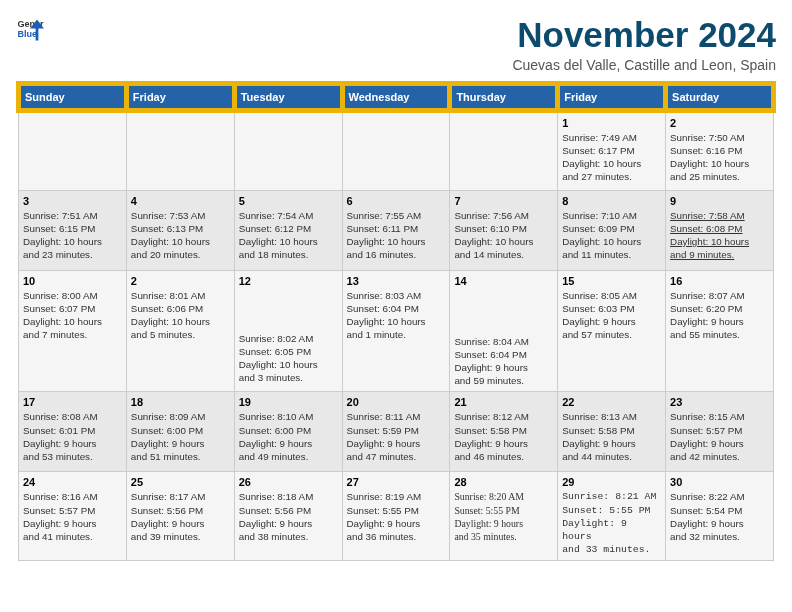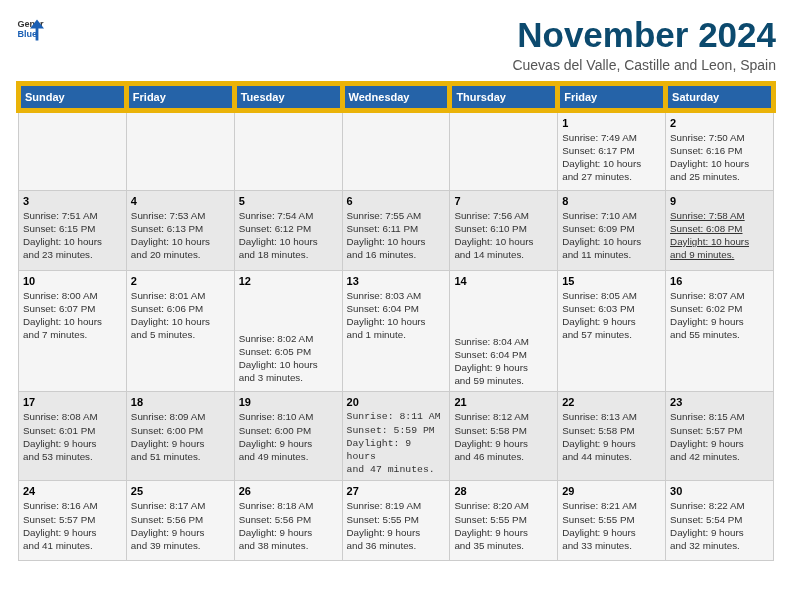--- a/index.html
+++ b/index.html
@@ -222,21 +222,21 @@
         <td>
           <span class="day-num">15</span>
           <div class="day-info" style="white-space: pre-line;">Sunrise: 8:05 AM
 Sunset: 6:03 PM
 Daylight: 9 hours
 and 57 minutes.</div>
         </td>
         <td>
           <span class="day-num">16</span>
           <div class="day-info" style="white-space: pre-line;">Sunrise: 8:07 AM
-Sunset: 6:02 PM
+Sunset: 6:20 PM
 Daylight: 9 hours
 and 55 minutes.</div>
         </td>
       </tr>
       <tr>
         <td>
           <span class="day-num">17</span>
           <div class="day-info" style="white-space: pre-line;">Sunrise: 8:08 AM
 Sunset: 6:01 PM
 Daylight: 9 hours
@@ -251,21 +251,21 @@
         </td>
         <td>
           <span class="day-num">19</span>
           <div class="day-info" style="white-space: pre-line;">Sunrise: 8:10 AM
 Sunset: 6:00 PM
 Daylight: 9 hours
 and 49 minutes.</div>
         </td>
         <td>
           <span class="day-num">20</span>
-          <div class="day-info" style="white-space: pre-line; font-family: Liberation Mono, monospace;">Sunrise: 8:11 AM
+          <div class="day-info" style="white-space: pre-line;">Sunrise: 8:11 AM
 Sunset: 5:59 PM
 Daylight: 9 hours
 and 47 minutes.</div>
         </td>
         <td>
           <span class="day-num">21</span>
           <div class="day-info" style="white-space: pre-line;">Sunrise: 8:12 AM
 Sunset: 5:58 PM
 Daylight: 9 hours
 and 46 minutes.</div>
@@ -309,28 +309,28 @@
         </td>
         <td>
           <span class="day-num">27</span>
           <div class="day-info" style="white-space: pre-line;">Sunrise: 8:19 AM
 Sunset: 5:55 PM
 Daylight: 9 hours
 and 36 minutes.</div>
         </td>
         <td>
           <span class="day-num">28</span>
-          <div class="day-info" style="white-space: pre-line;">Sunrise: 8:20 AM
+          <div class="day-info" style="white-space: pre-line; font-family: Liberation Serif, serif;">Sunrise: 8:20 AM
 Sunset: 5:55 PM
 Daylight: 9 hours
 and 35 minutes.</div>
         </td>
         <td>
           <span class="day-num">29</span>
-          <div class="day-info" style="white-space: pre-line;">Sunrise: 8:21 AM
+          <div class="day-info" style="white-space: pre-line; font-family: Liberation Mono, monospace;">Sunrise: 8:21 AM
 Sunset: 5:55 PM
 Daylight: 9 hours
 and 33 minutes.</div>
         </td>
         <td>
           <span class="day-num">30</span>
           <div class="day-info" style="white-space: pre-line;">Sunrise: 8:22 AM
 Sunset: 5:54 PM
 Daylight: 9 hours
 and 32 minutes.</div>

